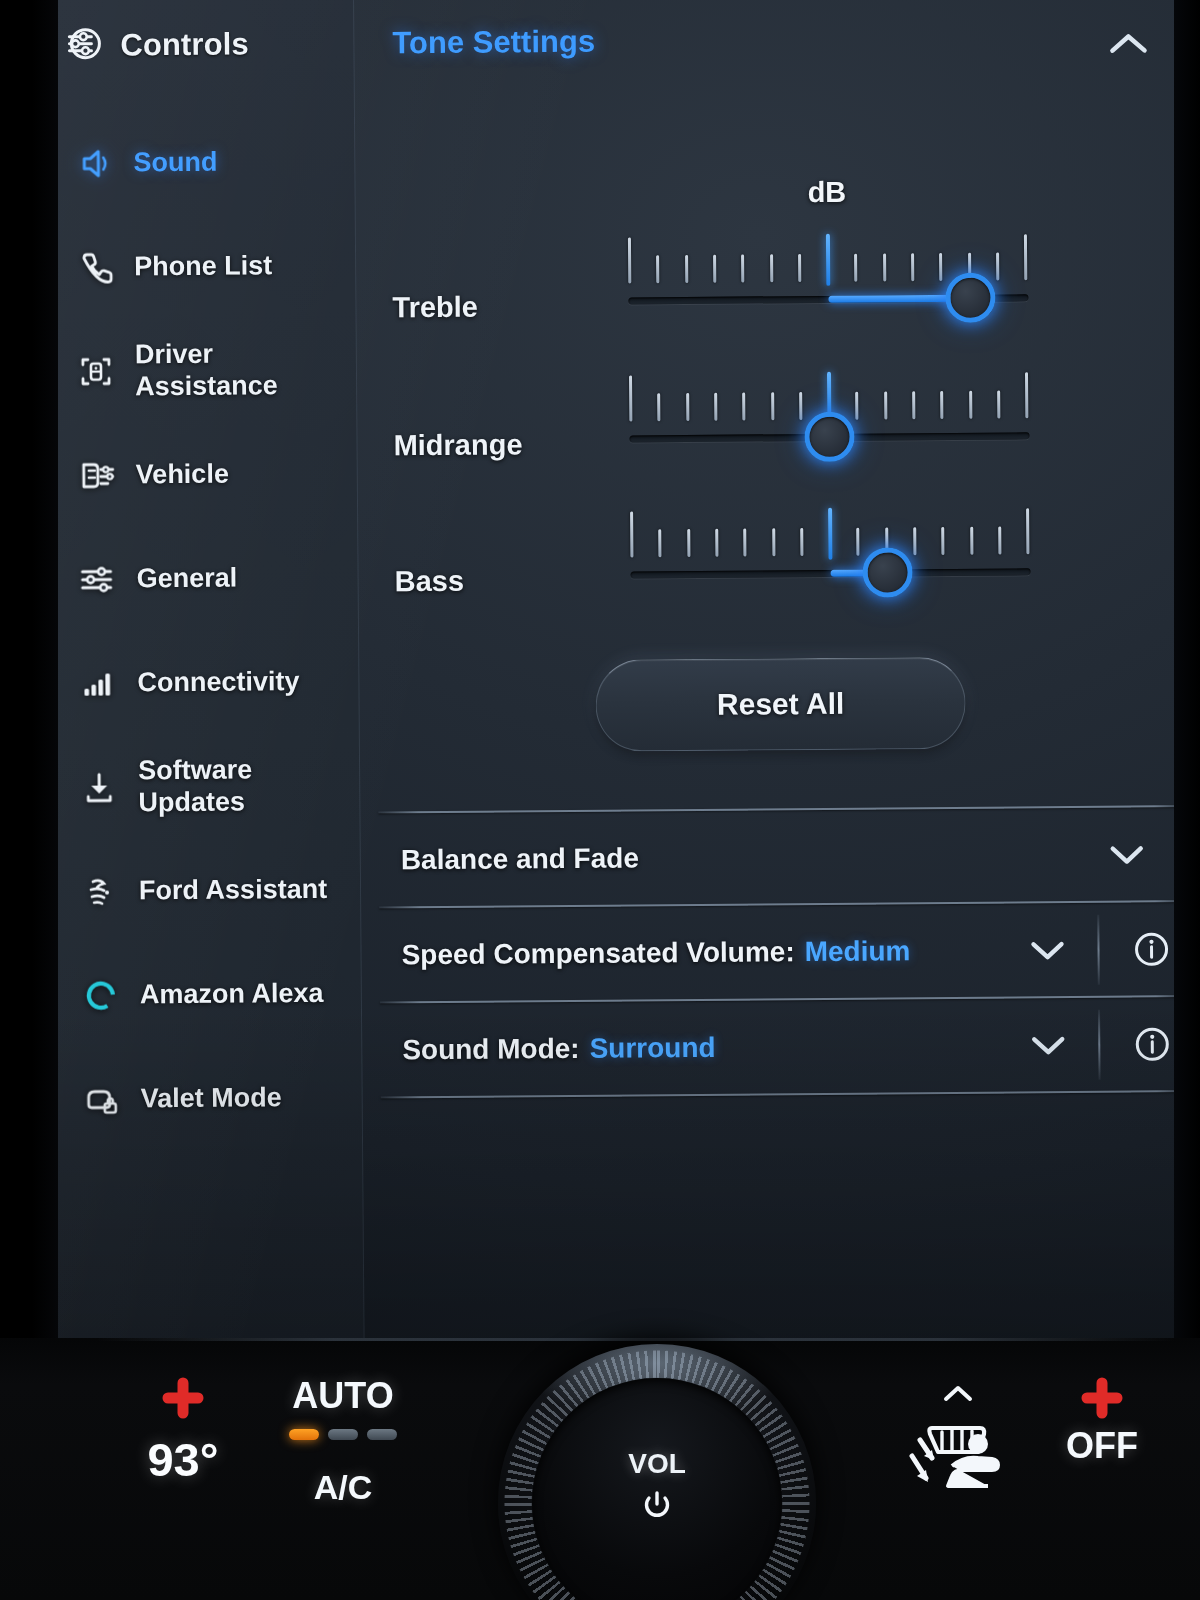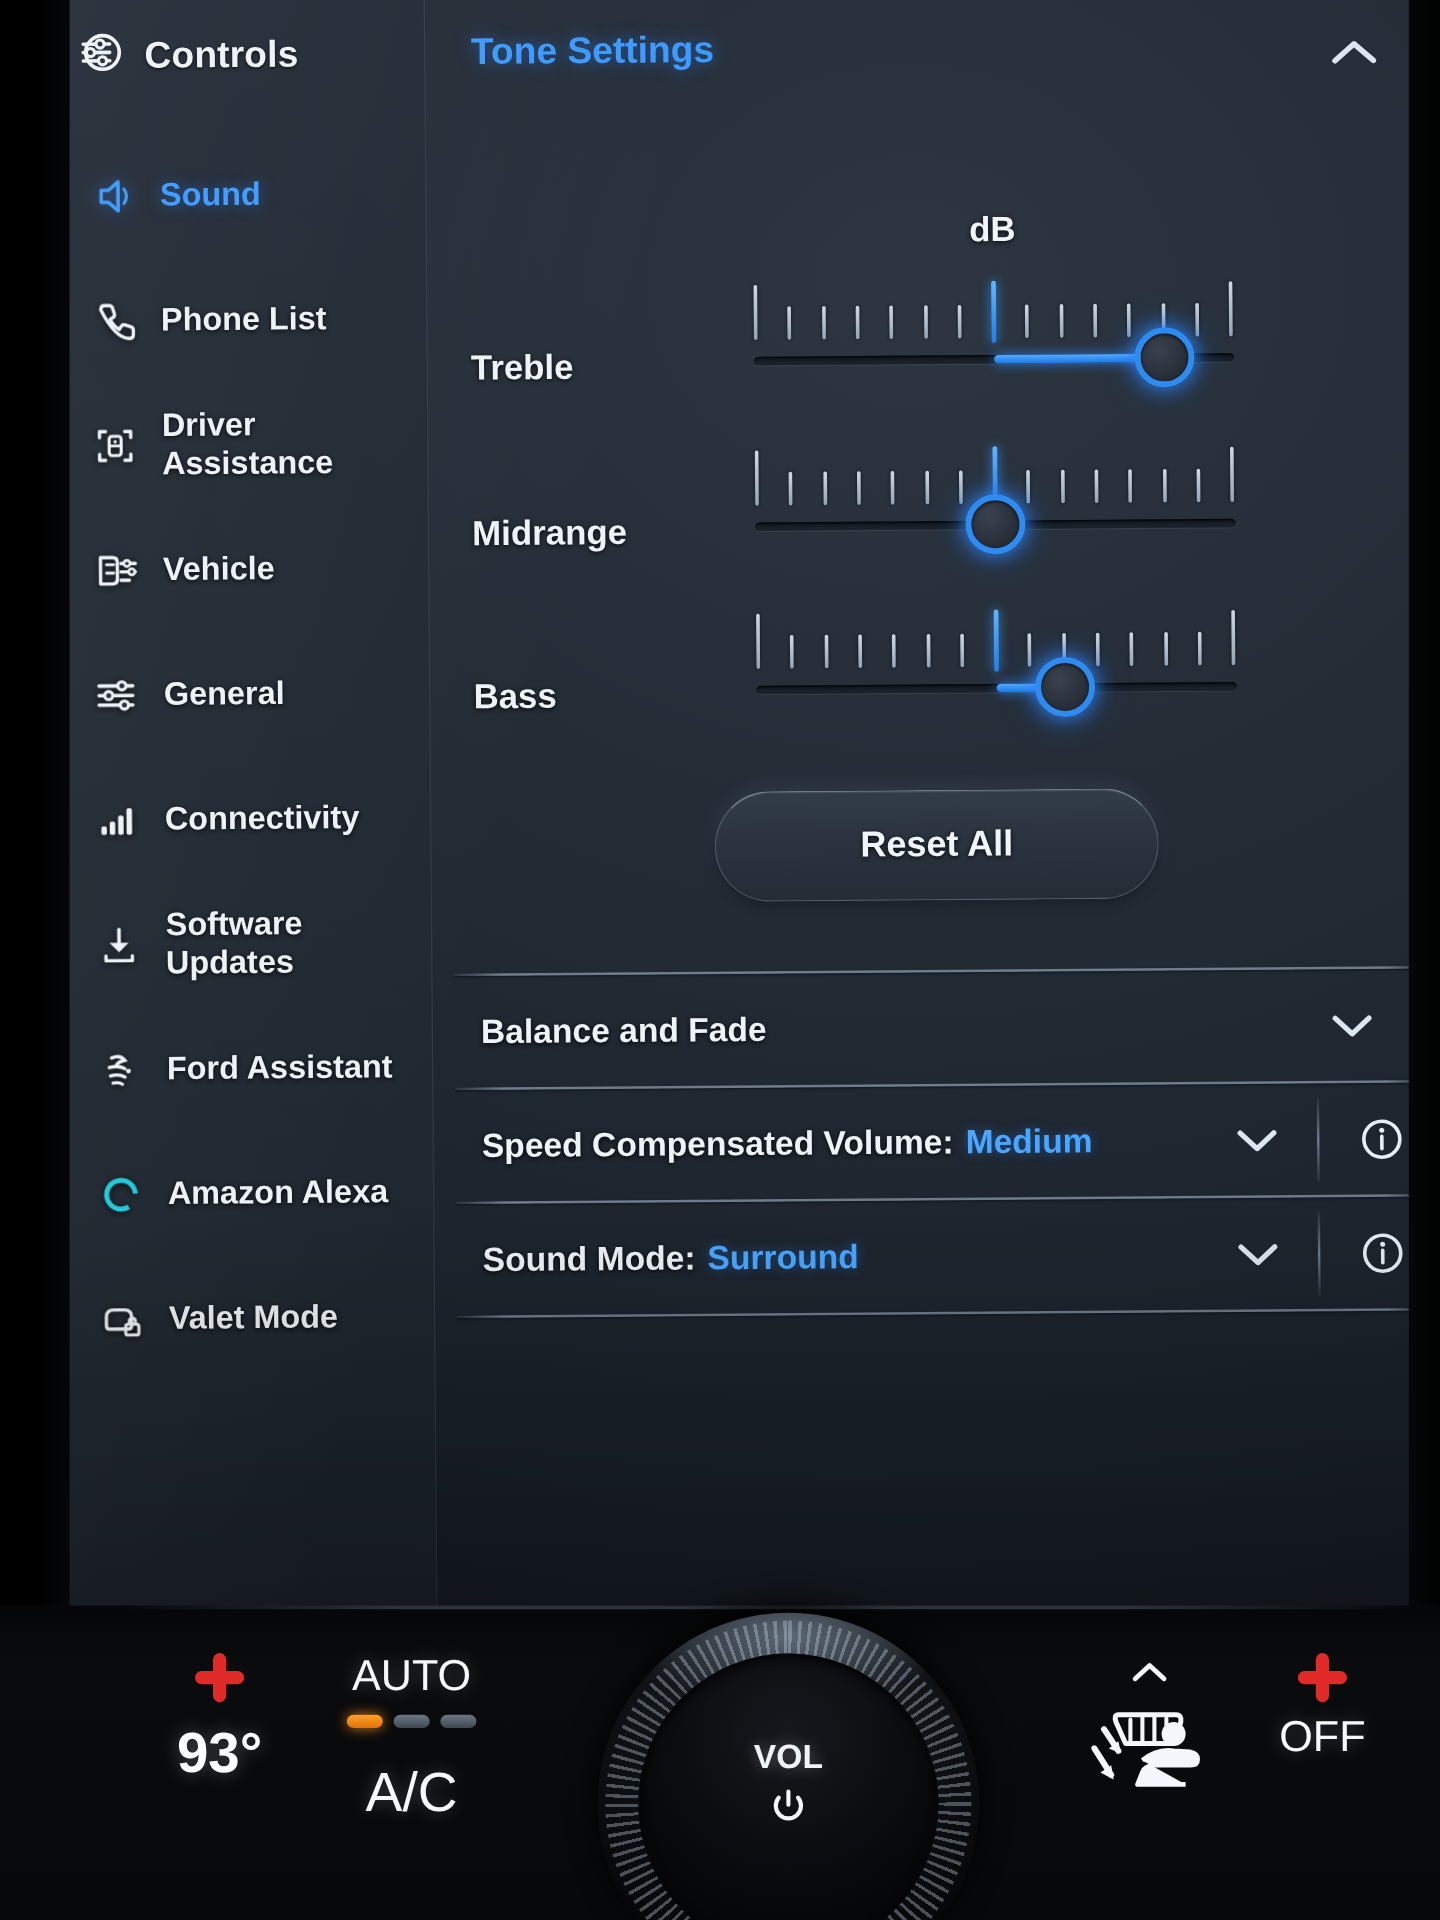--- a/index.html
+++ b/index.html
@@ -235,25 +235,25 @@
   .hw-item { position: absolute; text-align: center; }
 
   .plus-ic, .minus-ic { display:block; margin: 0 auto; }
 
   .temp-val {
     font-size: 47px; font-weight: 700; color: #fbfdff;
     text-shadow: 0 0 16px rgba(255,255,255,.28);
     line-height: 1;
   }
   .hw-text {
-    font-size: 36px; font-weight: 400; color: #f5f9fd;
+    font-size: 36px; font-weight: 700; color: #f5f9fd;
     text-shadow: 0 0 14px rgba(255,255,255,.25);
     line-height: 1;
   }
-  .hw-text.sm { font-size: 46px; }
+  .hw-text.sm { font-size: 34px; }
 
   .bars { display: flex; gap: 9px; justify-content: center; margin-top: 15px; }
   .bar {
     width: 30px; height: 11px; border-radius: 6px;
     background: linear-gradient(180deg,#6c7883,#3f4852);
   }
   .bar.lit {
     background: linear-gradient(180deg,#ffa224,#e2720a);
     box-shadow: 0 0 11px rgba(255,150,30,.8);
   }

